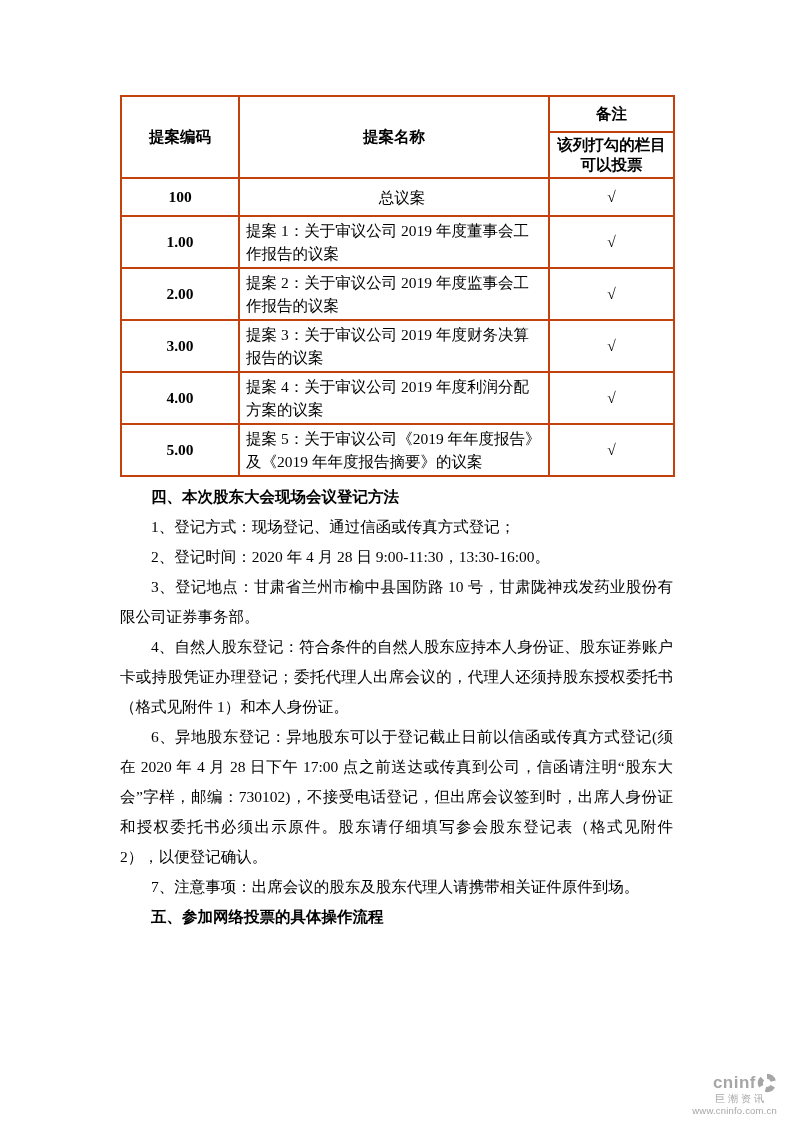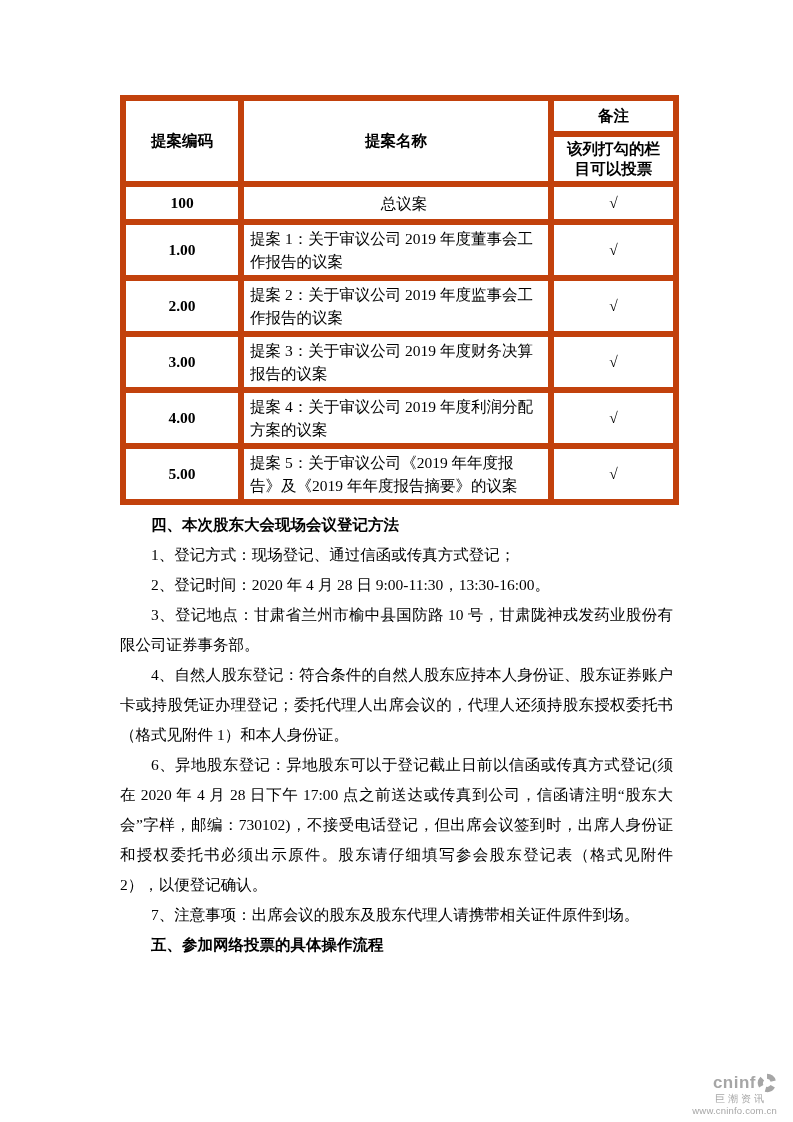--- a/index.html
+++ b/index.html
@@ -18,21 +18,21 @@
     left:120px;top:95px;
     width:553px;
   }
   
   table.proposals{
     border-collapse:collapse;
     width:553px;
     table-layout:fixed;
   }
   table.proposals td{
-    border:6px solid #c2410c;
+    border:2px solid #c2410c;
     font-size:15.5px;
     padding:2px 6px;
     vertical-align:middle;
     box-sizing:border-box;
   }
   td.hdr{font-weight:bold;text-align:center;}
   td.code{text-align:center;font-weight:bold;}
   td.name{text-align:left;line-height:23px;padding-left:10px;padding-right:8px;}
   td.name.center{text-align:center;padding-left:22px;}
   td.check{text-align:center;}

